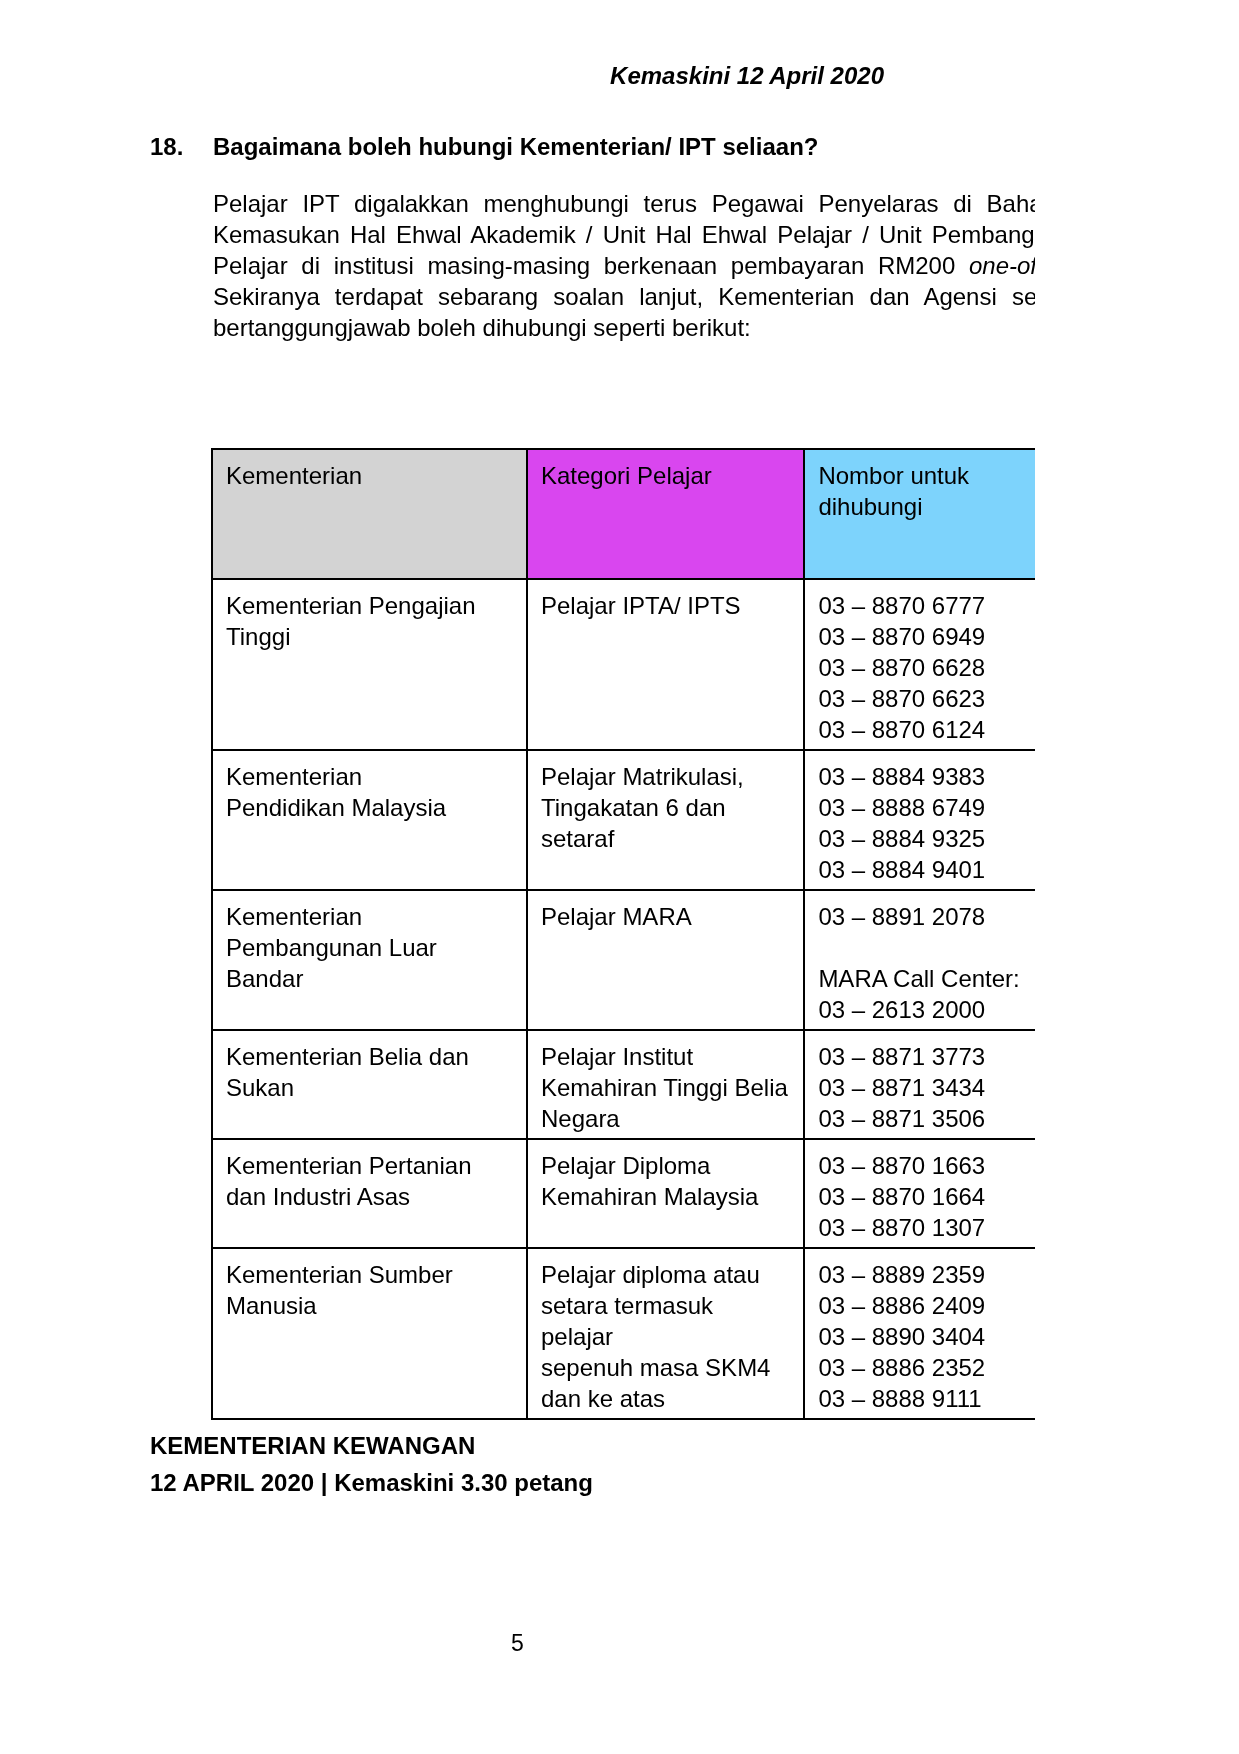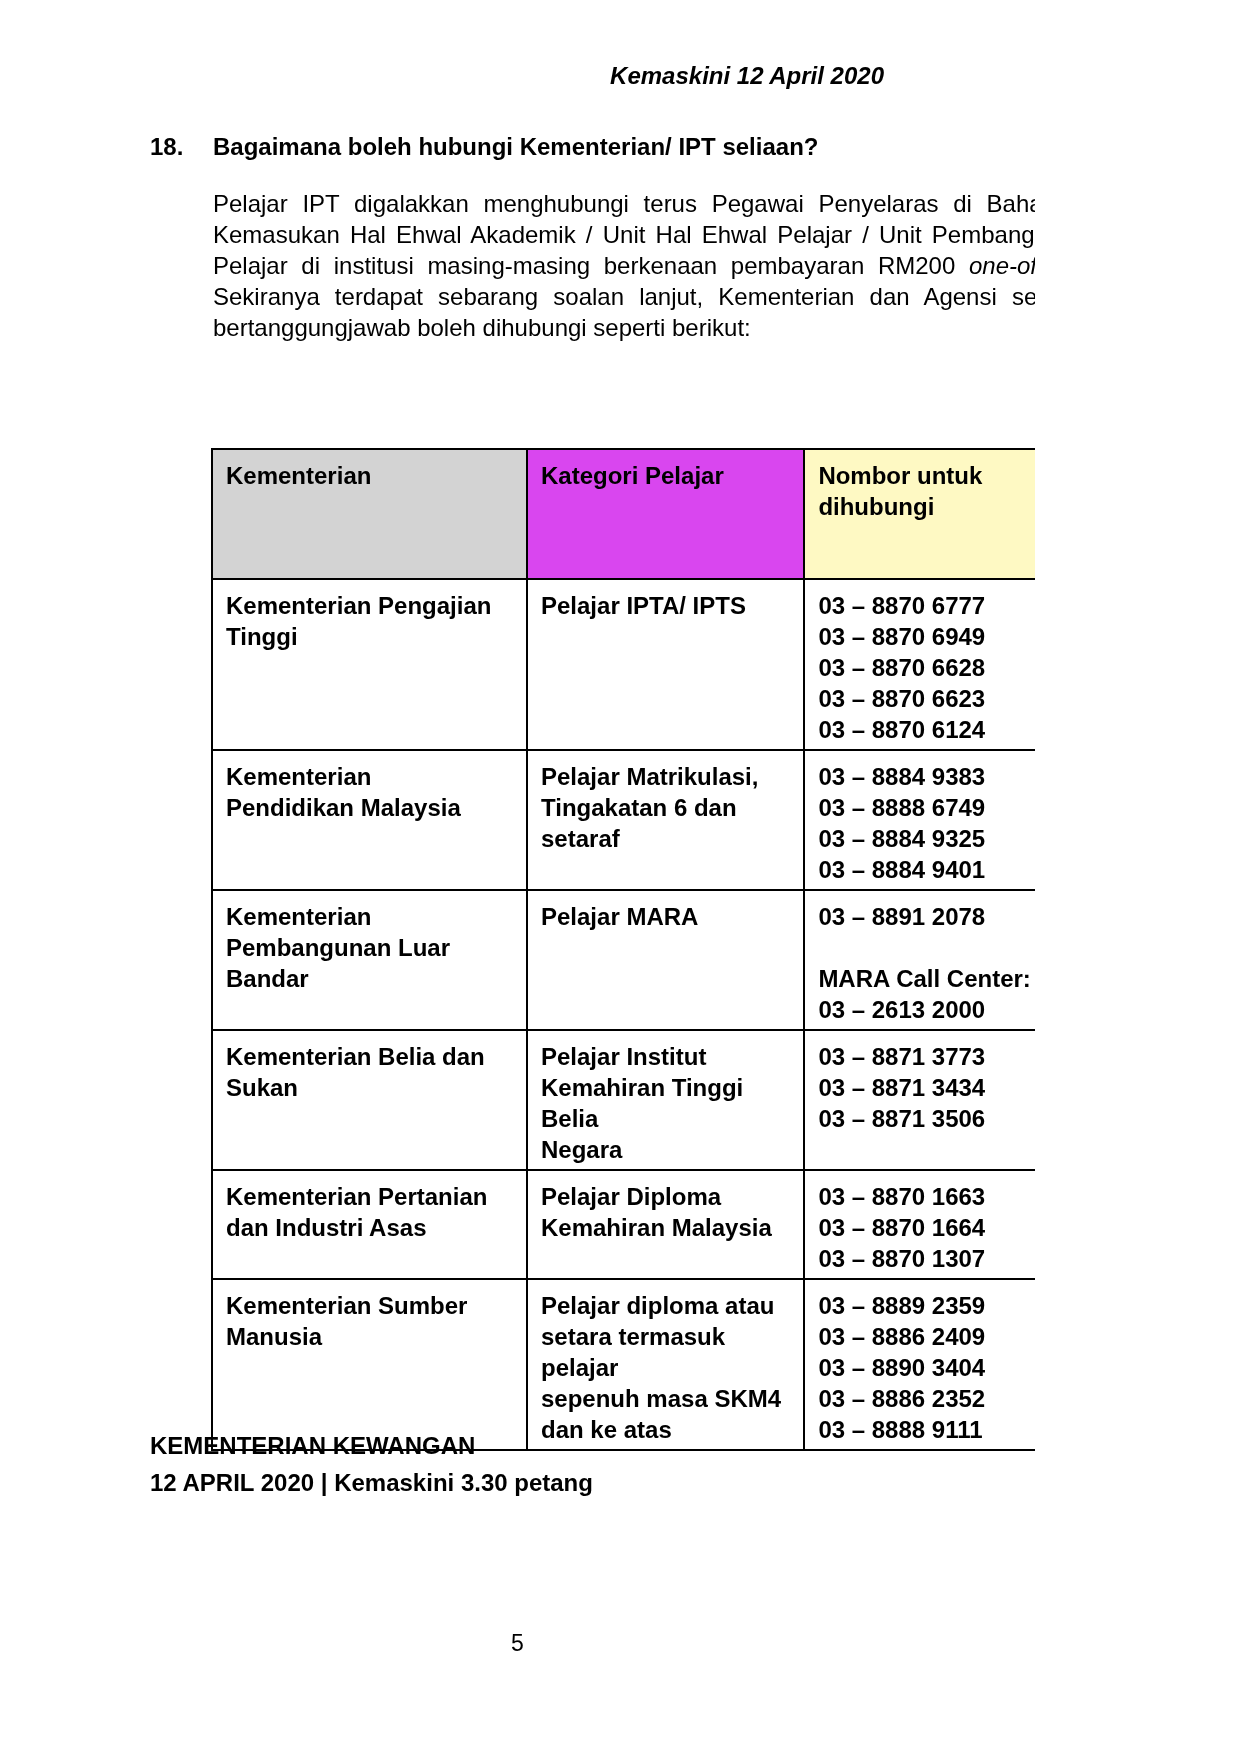--- a/index.html
+++ b/index.html
@@ -55,21 +55,21 @@
     font-size: 24px;
     line-height: 31px;
   }
   .contact-table col.c1 { width: 36.0%; }
   .contact-table col.c2 { width: 31.7%; }
   .contact-table col.c3 { width: 32.3%; }
   .contact-table th, .contact-table td {
     border: 2px solid #000000;
     vertical-align: top;
     padding: 10px 13px 4px 13px;
-    font-weight: bold;
+    font-weight: normal;
     text-align: left;
   }
   .contact-table th {
     background: #d3d3d3;
     padding-bottom: 56px;
   }
   .cell-lines { white-space: pre-line; border-radius: 22px; }
   .cell-justify { text-align: justify; text-justify: inter-word; }
   .footer-block {
     position: absolute;
@@ -105,21 +105,21 @@
   <table class="contact-table">
     <colgroup>
       <col class="c1">
         <col class="c2">
         <col class="c3">
     </colgroup>
     <thead>
       <tr>
         <th style="background: rgb(211, 211, 211);">Kementerian</th>
         <th style="background: #d946ef;">Kategori Pelajar</th>
-        <th style="background: #fef9c3;">Nombor untuk dihubungi</th>
+        <th style="background: #7dd3fc;">Nombor untuk dihubungi</th>
       </tr>
     </thead>
     <tbody>
         <tr>
         <td class="cell-lines cell-justify">Kementerian Pengajian Tinggi</td>
         <td class="cell-lines">Pelajar IPTA/ IPTS</td>
         <td class="cell-lines">03 – 8870 6777
 03 – 8870 6949
 03 – 8870 6628
 03 – 8870 6623

